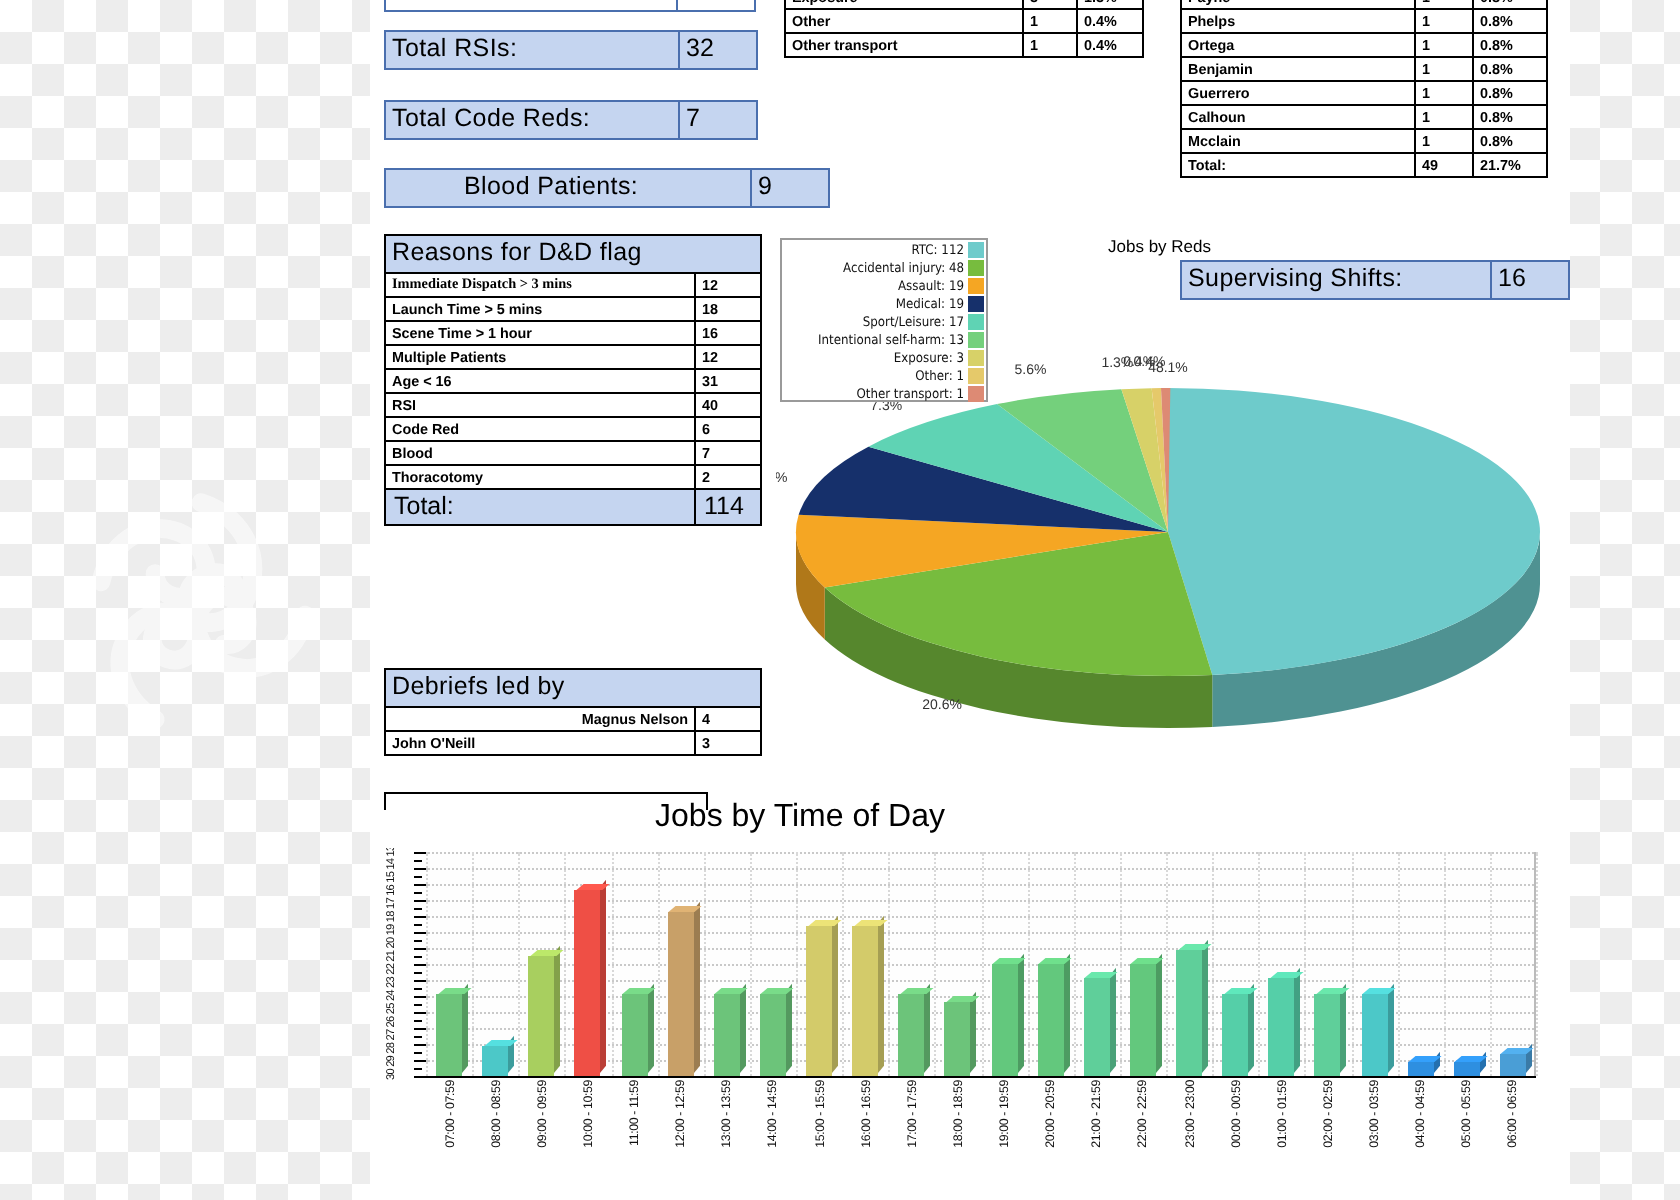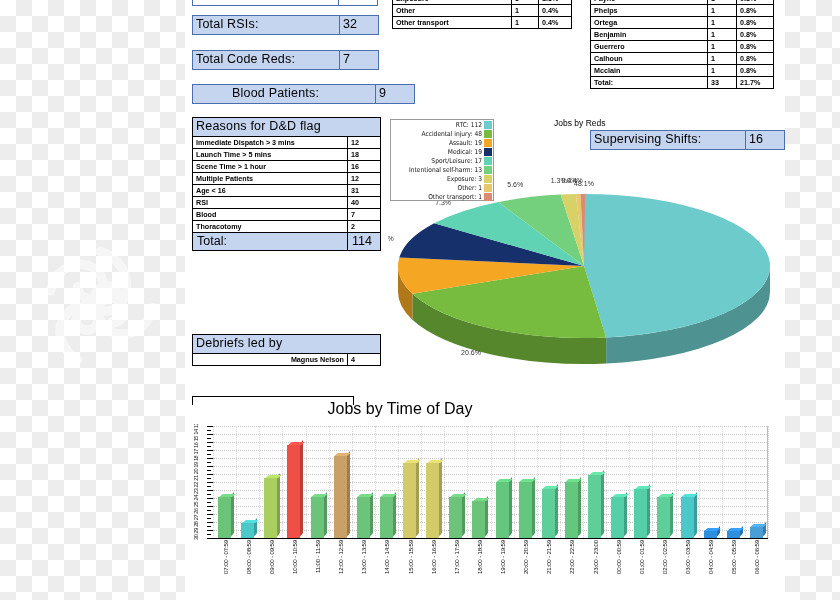--- a/index.html
+++ b/index.html
@@ -120,21 +120,21 @@
     </table>
 </div>
 
 <div class="abs" style="left:192px;top:117px;">
   <table class="tbl" id="reasonsTbl">
     <tbody>
         <tr>
       <td class="hdrbig" colspan="2" style="width:180px;">Reasons for D&amp;D flag</td>
     </tr>
     <tr>
-          <td class="bold" style="width:148px;">Immediate Dispatch &gt; 3 mins</td>
+          <td class="bold" style="width:148px;font-family:Liberation Serif, serif;">Immediate Dispatch &gt; 3 mins</td>
           <td class="bold num" style="width:26px;">12</td>
         </tr>
     <tr>
           <td class="bold">Launch Time &gt; 5 mins</td>
           <td class="bold num">18</td>
         </tr>
     <tr>
           <td class="bold">Scene Time &gt; 1 hour</td>
           <td class="bold num">16</td>
         </tr>
@@ -142,20 +142,24 @@
           <td class="bold">Multiple Patients</td>
           <td class="bold num">12</td>
         </tr>
     <tr>
           <td class="bold">Age &lt; 16</td>
           <td class="bold num">31</td>
         </tr>
     <tr>
           <td class="bold">RSI</td>
           <td class="bold num">40</td>
+        </tr>
+    <tr>
+          <td class="bold">Code Red</td>
+          <td class="bold num">6</td>
         </tr>
     <tr>
           <td class="bold">Blood</td>
           <td class="bold num">7</td>
         </tr>
     <tr>
           <td class="bold">Thoracotomy</td>
           <td class="bold num">2</td>
         </tr>
     <tr class="totalrow">
@@ -169,20 +173,24 @@
 <div class="abs" style="left:192px;top:334px;">
   <table class="tbl">
     <tbody>
         <tr>
       <td class="hdrbig" colspan="2" style="width:180px;">Debriefs led by</td>
     </tr>
     <tr>
           <td class="bold" style="width:148px;text-align:right;">Magnus Nelson</td>
           <td class="bold num" style="width:26px;">4</td>
         </tr>
+    <tr>
+          <td class="bold">John O'Neill</td>
+          <td class="bold num">3</td>
+        </tr>
   </tbody>
     </table>
 </div>
 
 <div class="abs" style="left:392px;top:-8px;">
   <table class="tbl">
     <tbody>
         <tr>
           <td class="bold" style="width:112px;">Exposure</td>
           <td class="bold num" style="width:20px;">3</td>
@@ -235,21 +243,21 @@
           <td class="bold num">1</td>
           <td class="bold num">0.8%</td>
         </tr>
     <tr>
           <td class="bold">Mcclain</td>
           <td class="bold num">1</td>
           <td class="bold num">0.8%</td>
         </tr>
     <tr>
           <td class="bold">Total:</td>
-          <td class="bold num">33</td>
+          <td class="bold num">49</td>
           <td class="bold num">21.7%</td>
         </tr>
   </tbody>
     </table>
 </div>
 
 <div class="abs" style="left:590px;top:130px;">
   <table class="tbl summary">
       <tbody>
         <tr>

